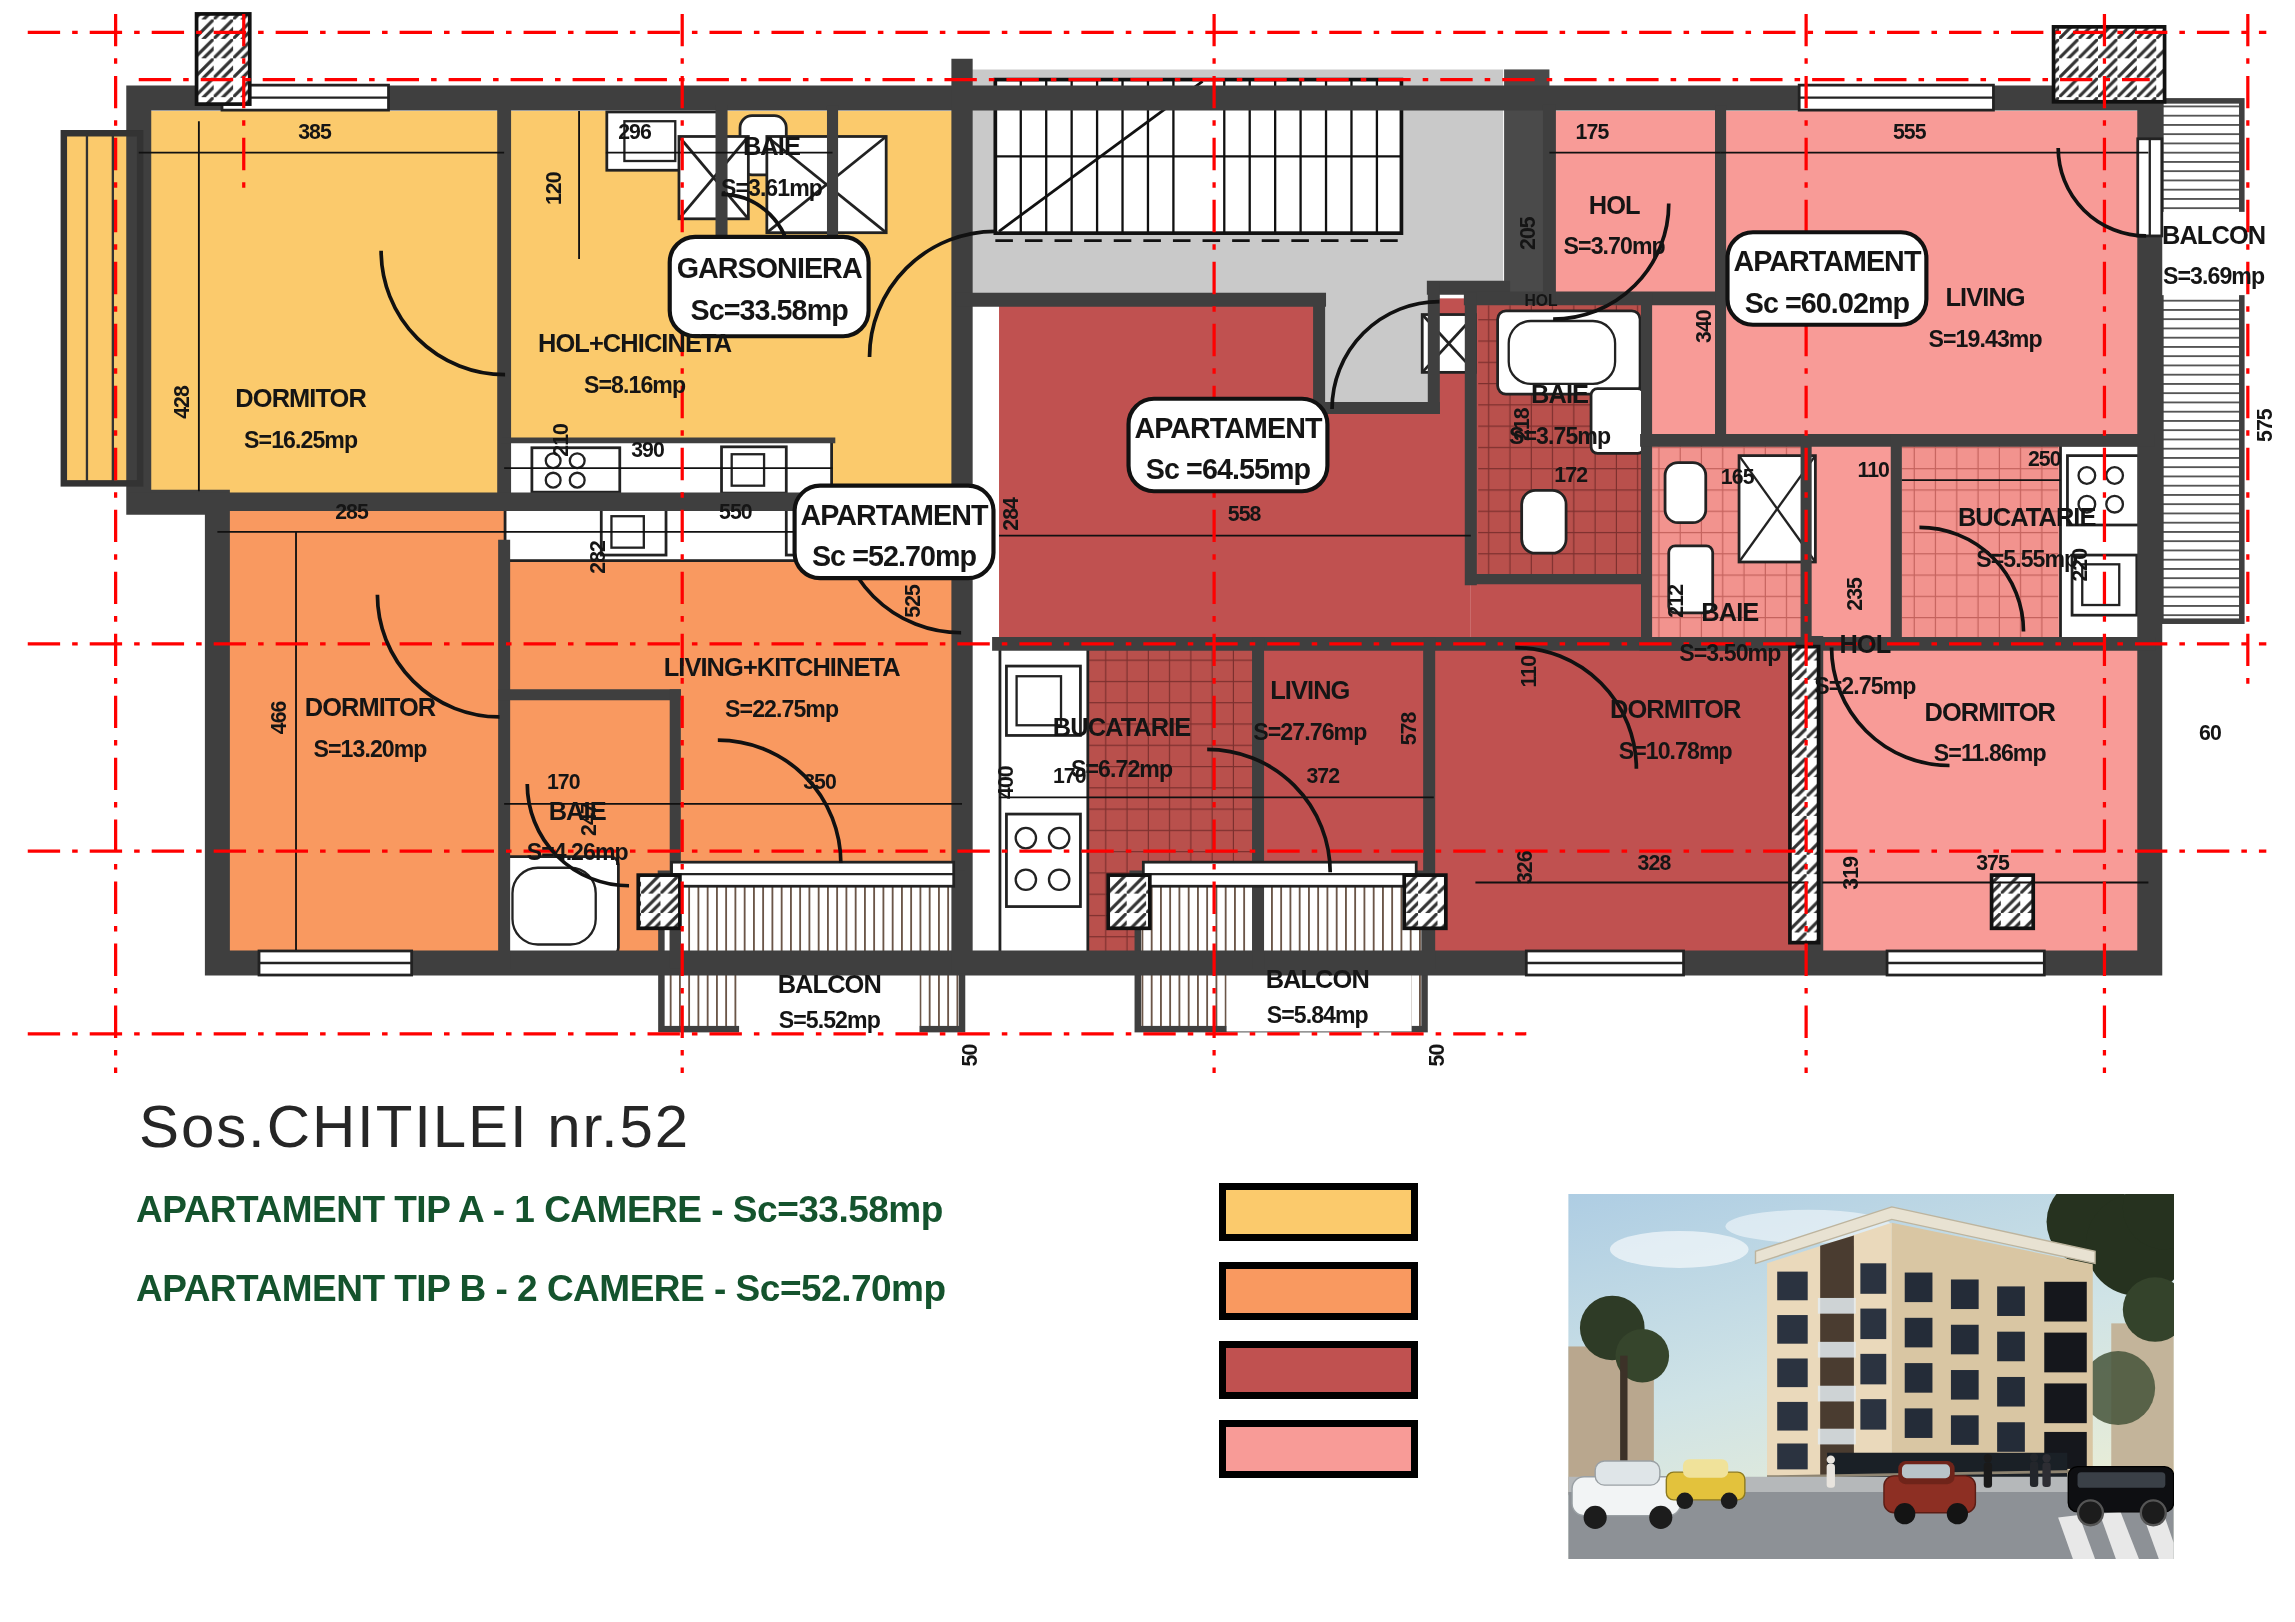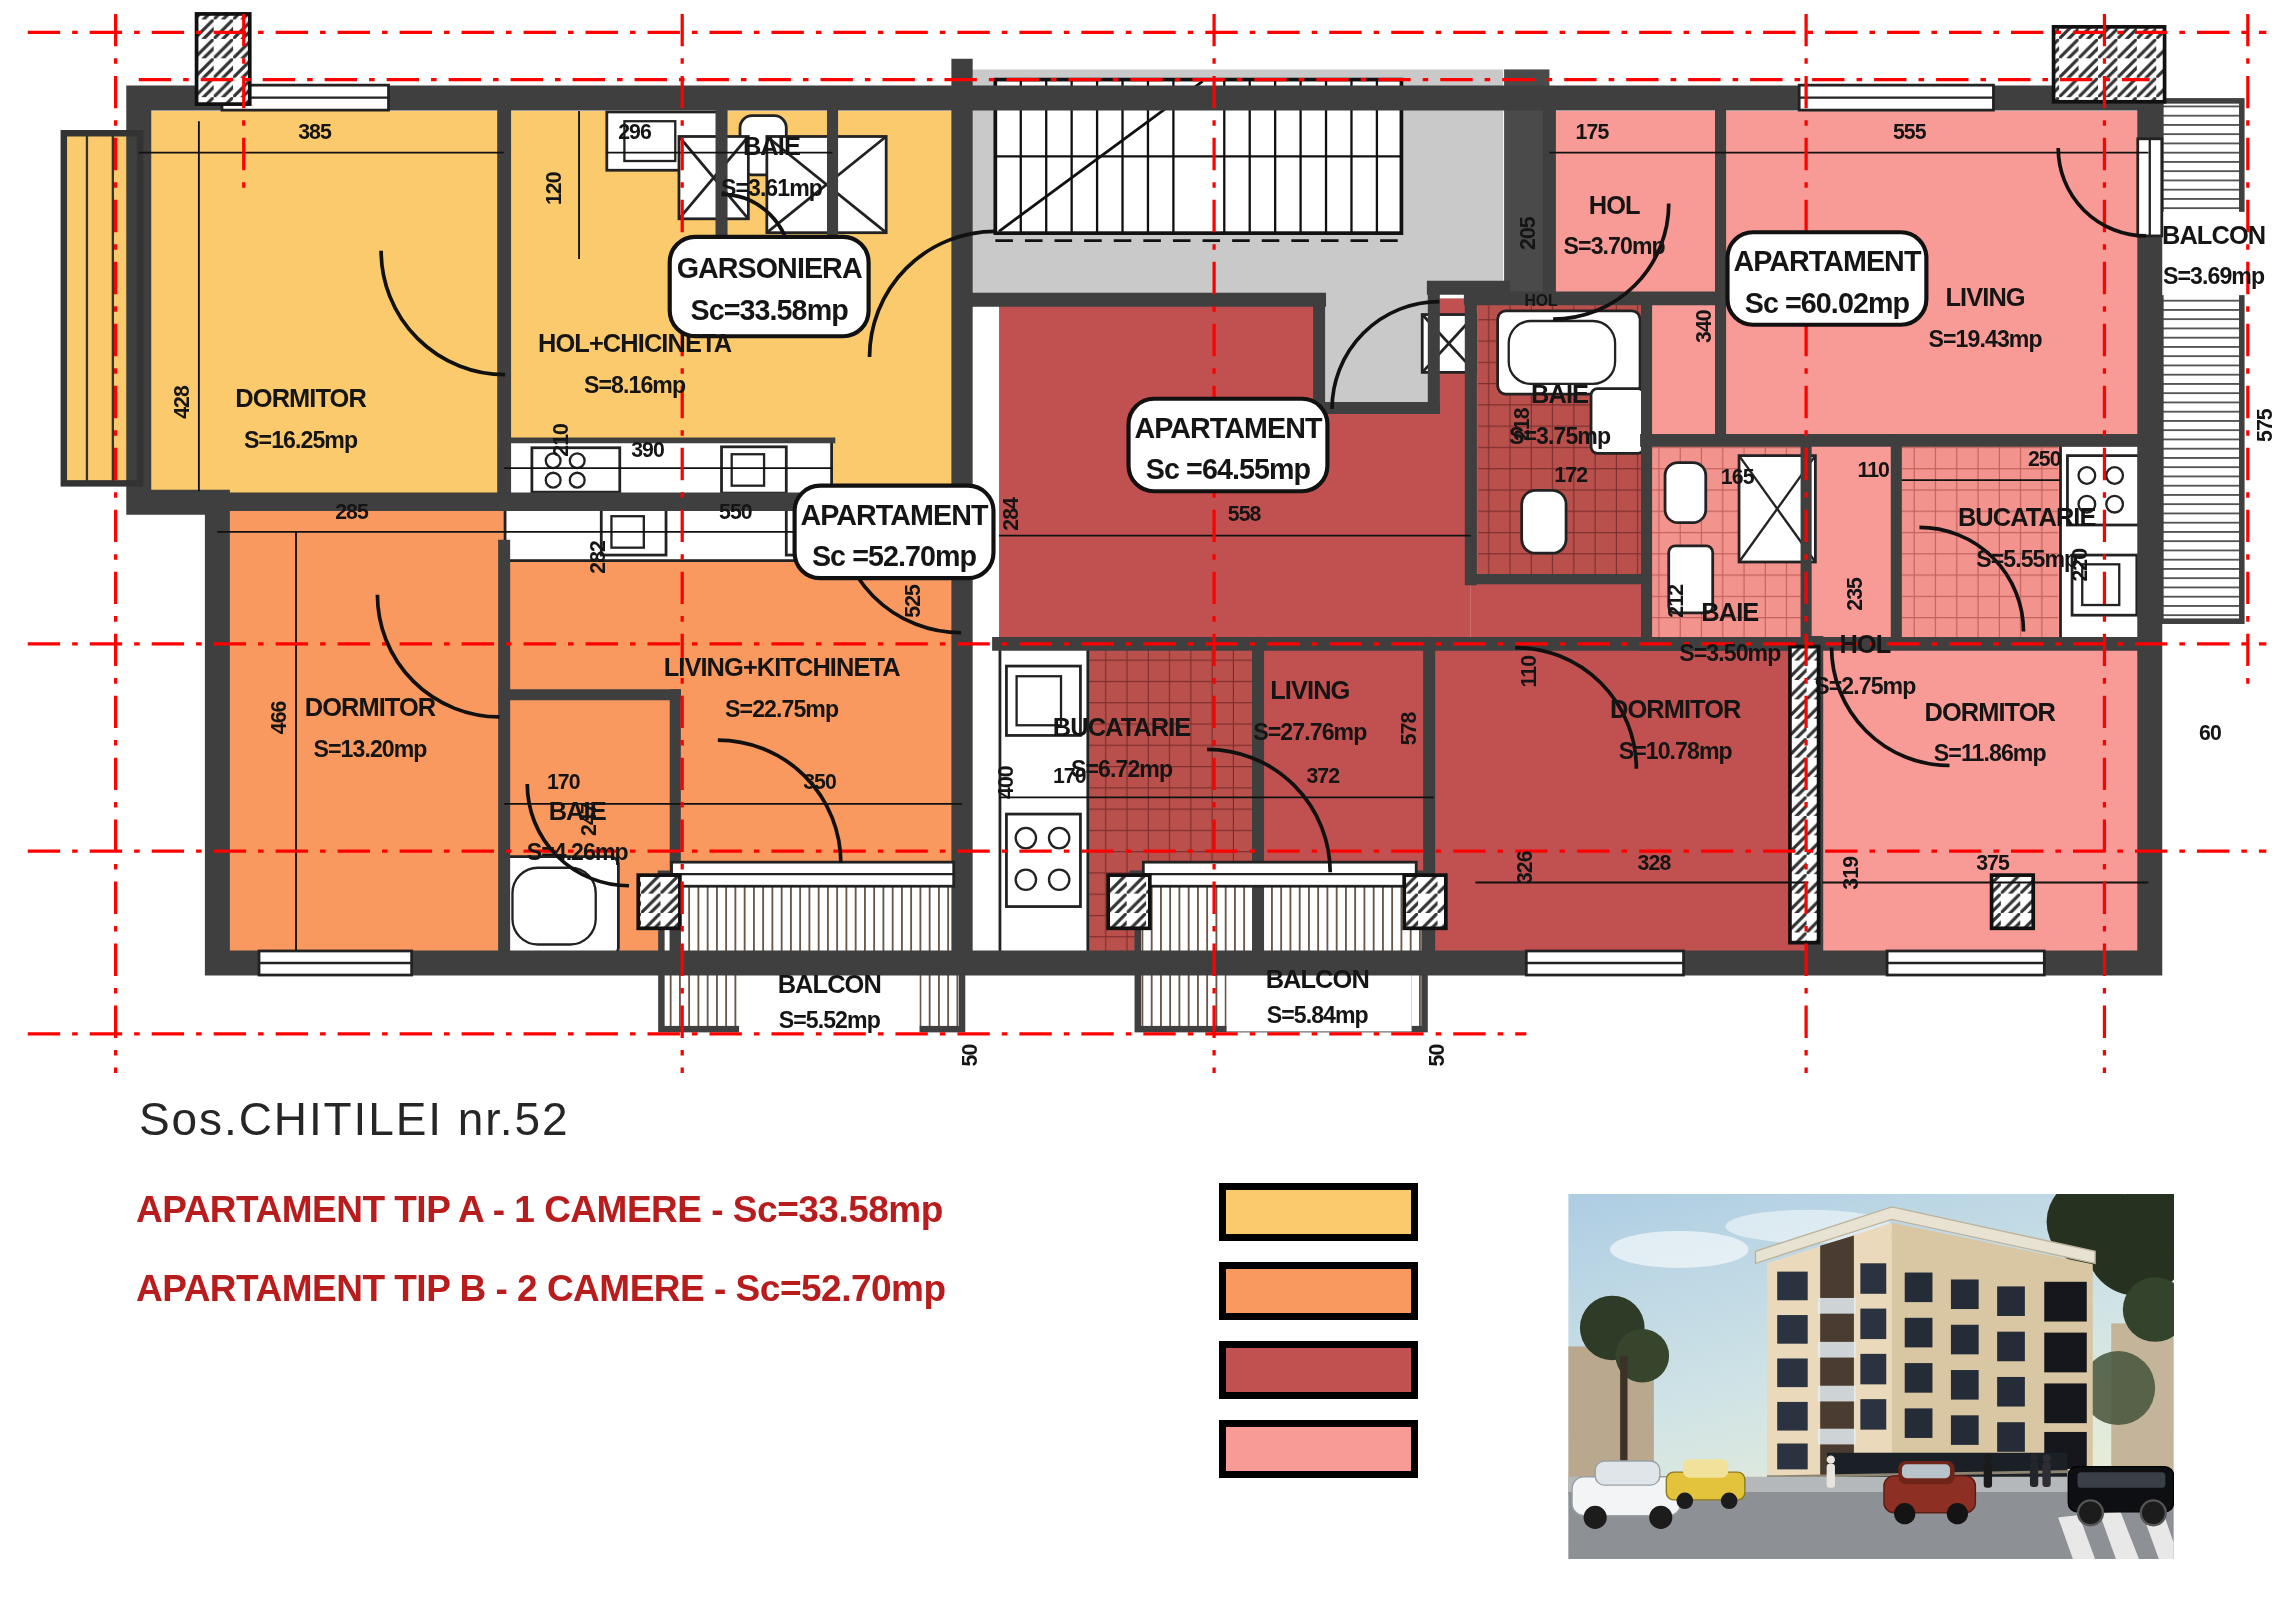--- a/index.html
+++ b/index.html
@@ -9,23 +9,23 @@
   .room{font-size:55px;font-weight:bold;letter-spacing:-2px;}
   .area{font-size:50px;font-weight:bold;letter-spacing:-2px;}
   .boxlbl{font-size:62px;font-weight:bold;letter-spacing:-2px;}
   .dim{font-size:46px;font-weight:bold;letter-spacing:-2px;}
   .small{font-size:34px;font-weight:bold;}
   .wall{stroke:#3f3f3f;stroke-linecap:square;}
   .thin{stroke:#111;stroke-width:4;}
   .fix{fill:#fff;stroke:#222;stroke-width:6;}
   .arc{fill:none;stroke:#111;stroke-width:8;}
   .axis{stroke:#f00;stroke-width:7;fill:none;stroke-dasharray:70 26 12 26;}
-  #title{position:absolute;left:139px;top:1092px;font-size:46px;letter-spacing:1.9px;color:#262626;font-weight:500;}
+  #title{position:absolute;left:139px;top:1092px;font-size:60px;letter-spacing:1.9px;color:#262626;font-weight:500;}
   .lrow{position:absolute;left:136px;width:1295px;height:69px;}
-  .lrow .ltext{position:absolute;left:0;top:0;font-size:37px;font-weight:bold;letter-spacing:-0.5px;color:#b91c1c;white-space:nowrap;}
+  .lrow .ltext{position:absolute;left:0;top:0;font-size:37px;font-weight:bold;letter-spacing:-0.5px;color:#14532d;white-space:nowrap;}
   .lrow .swatch{position:absolute;left:1083px;top:-5.6px;width:185px;height:44px;border:7.4px solid #000;}
   #photo{position:absolute;left:1568px;top:1194px;}
 </style>
 </head>
 <body>
 
 <svg id="plan" width="2295" height="1087" viewBox="0 0 4962 2350">
   <defs>
     <pattern id="hatchDiag" width="42" height="42" patternUnits="userSpaceOnUse">
       <rect width="42" height="42" fill="#fff"></rect>

